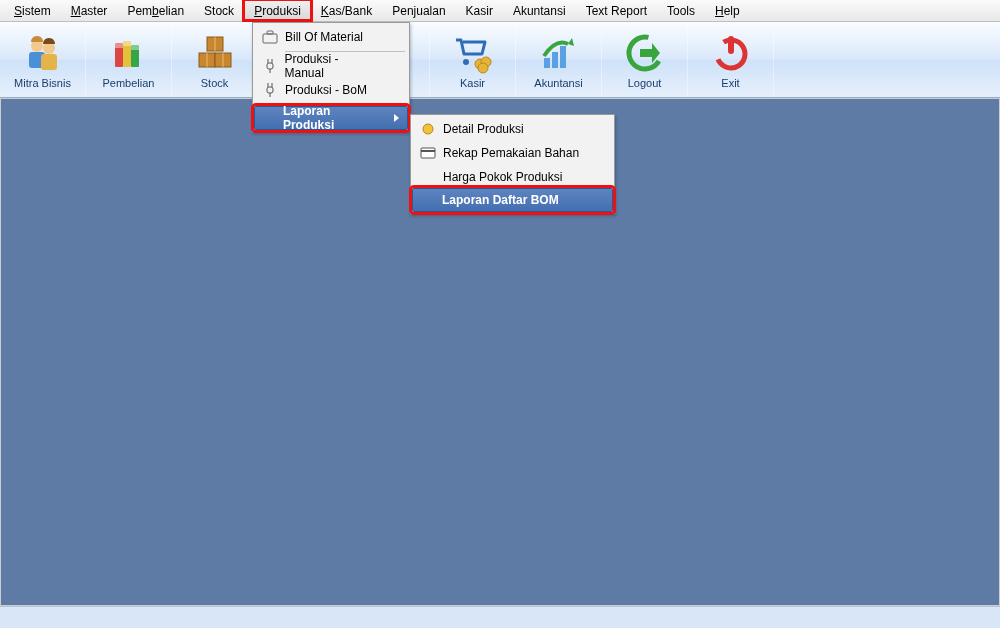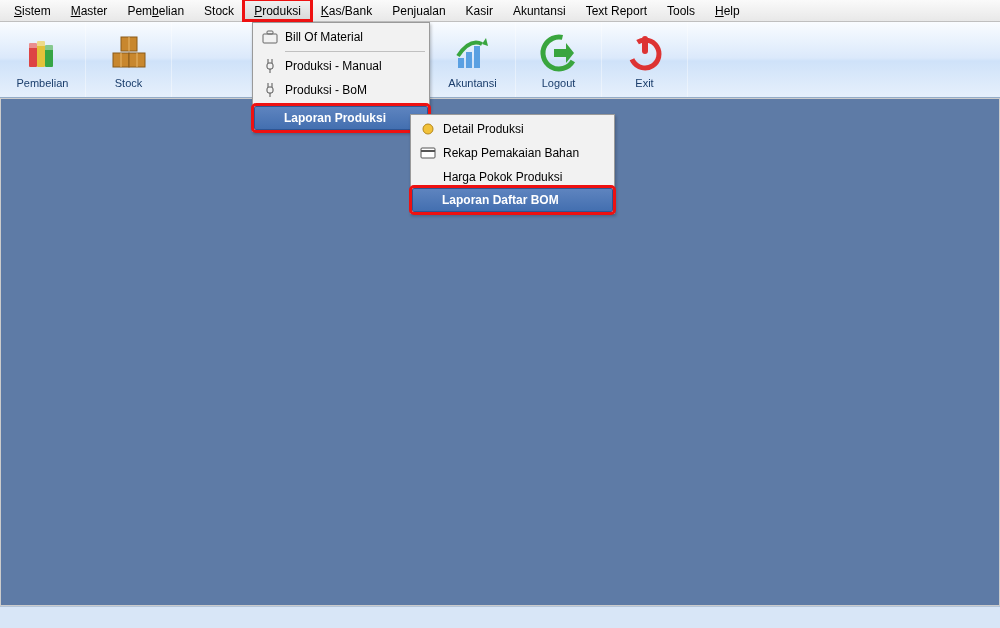--- a/index.html
+++ b/index.html
@@ -126,21 +126,21 @@
       right: 8px;
       top: 50%;
       transform: translateY(-50%);
       border-left: 5px solid #333;
       border-top: 4px solid transparent;
       border-bottom: 4px solid transparent;
     }
     .dd-item.highlighted.has-arrow::after {
       border-left-color: #fff;
     }
-    #dropdown-produksi { top: 22px; left: 252px; width: 178px; }
+    #dropdown-produksi { top: 22px; left: 252px; width: 158px; }
     #dropdown-laporan { top: 114px; left: 410px; width: 205px; }
     #dropdown-laporan .dd-item { padding-right: 12px; }
     #dropdown-laporan .dd-item.highlighted { padding-right: 11px; }
     svg { display: block; }
   </style>
 </head>
 <body>
 
 <div class="menubar">
   <div class="menu-item"><span class="u">S</span><span>istem</span></div>
@@ -154,20 +154,33 @@
   <div class="menu-item"><span>Akuntansi</span></div>
   <div class="menu-item"><span>Text Report</span></div>
   <div class="menu-item"><span>Tools</span></div>
   <div class="menu-item"><span class="u">H</span><span>elp</span></div>
 </div>
 
 <div class="toolbar">
   <div class="tb-btn">
     <span class="icon-slot">
       <svg width="40" height="40" viewBox="0 0 40 40">
+        <circle cx="14" cy="13" r="6" fill="#f2c98d"></circle>
+        <path d="M14 3c4 0 6 3 6 6h-12c0-3 2-6 6-6z" fill="#c78b3a"></path>
+        <rect x="6" y="19" width="16" height="16" rx="3" fill="#4a90d9"></rect>
+        <circle cx="26" cy="15" r="6" fill="#f2c98d"></circle>
+        <path d="M26 5c4 0 6 3 6 6h-12c0-3 2-6 6-6z" fill="#7a4a1a"></path>
+        <rect x="18" y="21" width="16" height="16" rx="3" fill="#e4b34a"></rect>
+      </svg>
+    </span>
+    <span class="lbl">Mitra Bisnis</span>
+  </div>
+  <div class="tb-btn">
+    <span class="icon-slot">
+      <svg width="40" height="40" viewBox="0 0 40 40">
         <rect x="6" y="10" width="8" height="24" fill="#d44" rx="1"></rect>
         <rect x="14" y="8" width="8" height="26" fill="#e3c23a" rx="1"></rect>
         <rect x="22" y="12" width="8" height="22" fill="#36a545" rx="1"></rect>
         <rect x="6" y="10" width="8" height="5" fill="#fff6"></rect>
         <rect x="14" y="8" width="8" height="5" fill="#fff6"></rect>
         <rect x="22" y="12" width="8" height="5" fill="#fff6"></rect>
       </svg>
     </span>
     <span class="lbl">Pembelian</span>
   </div>

